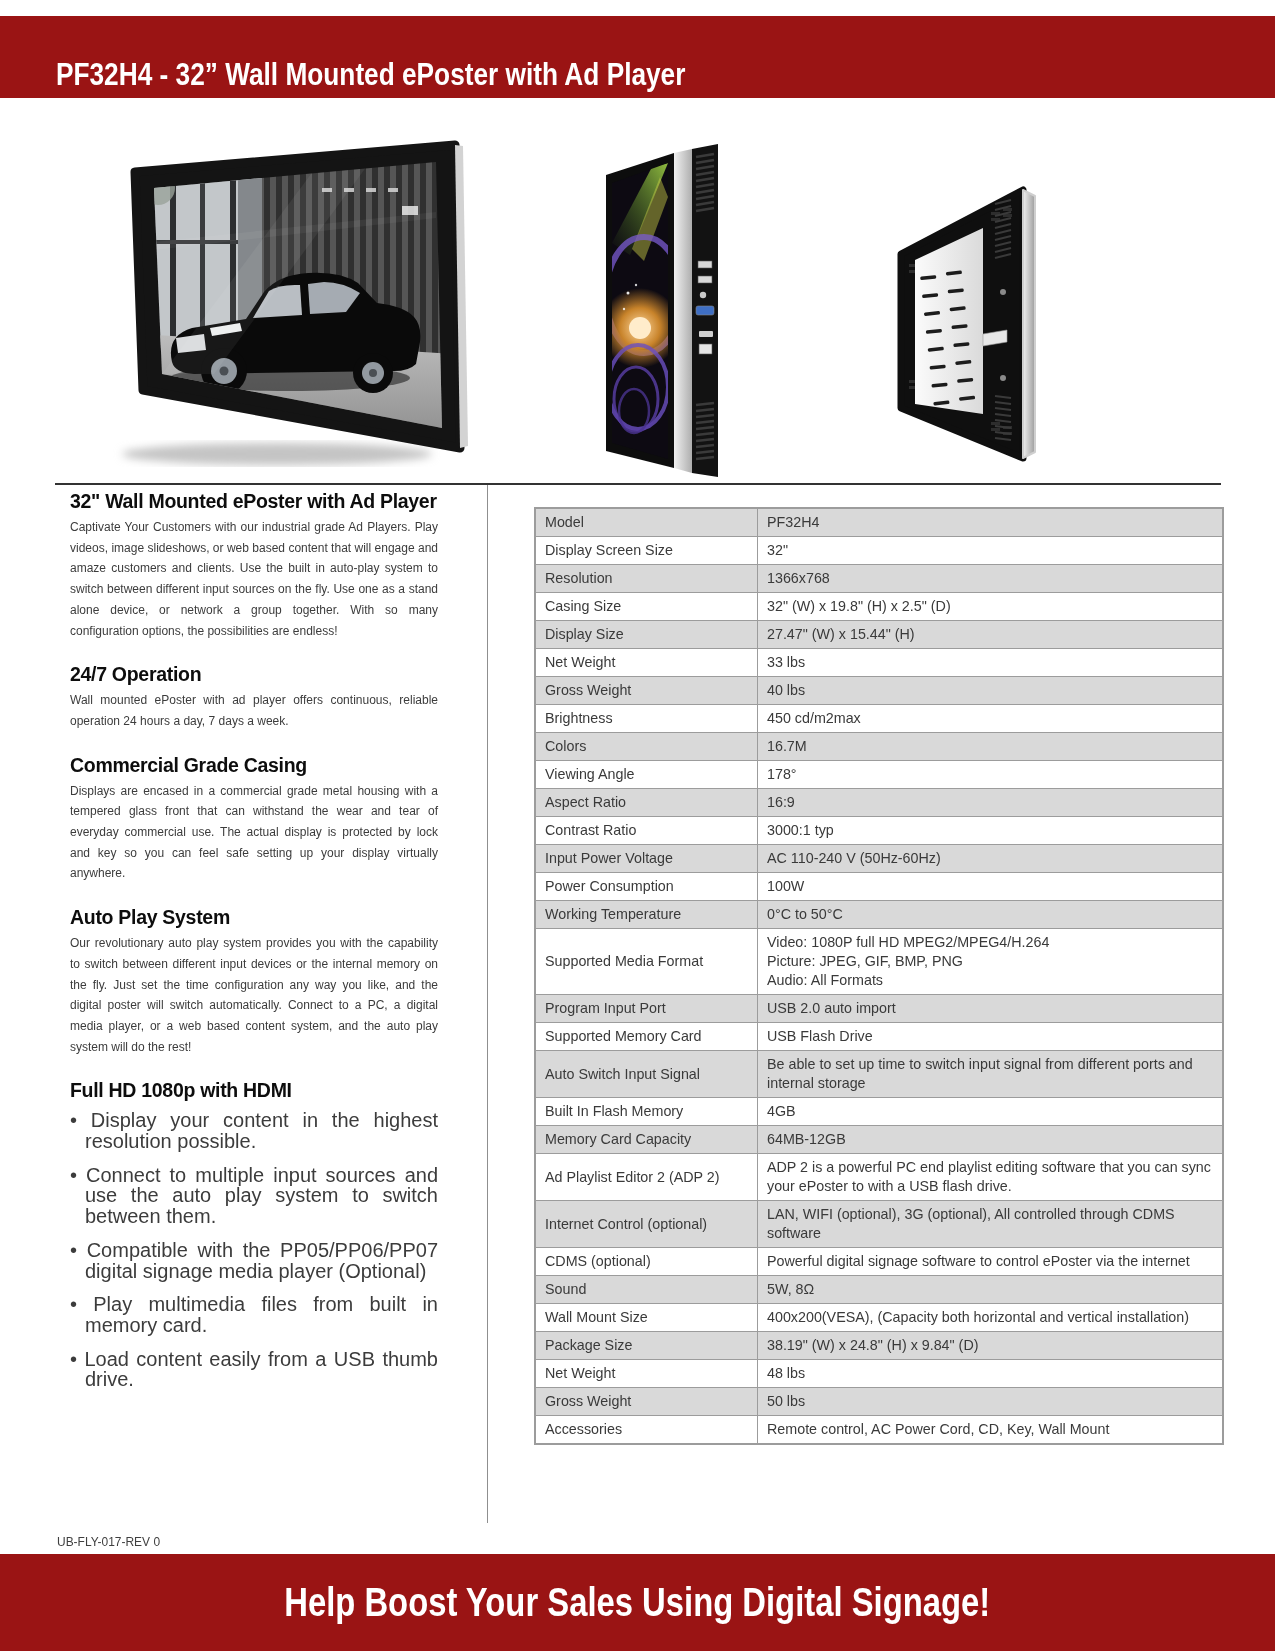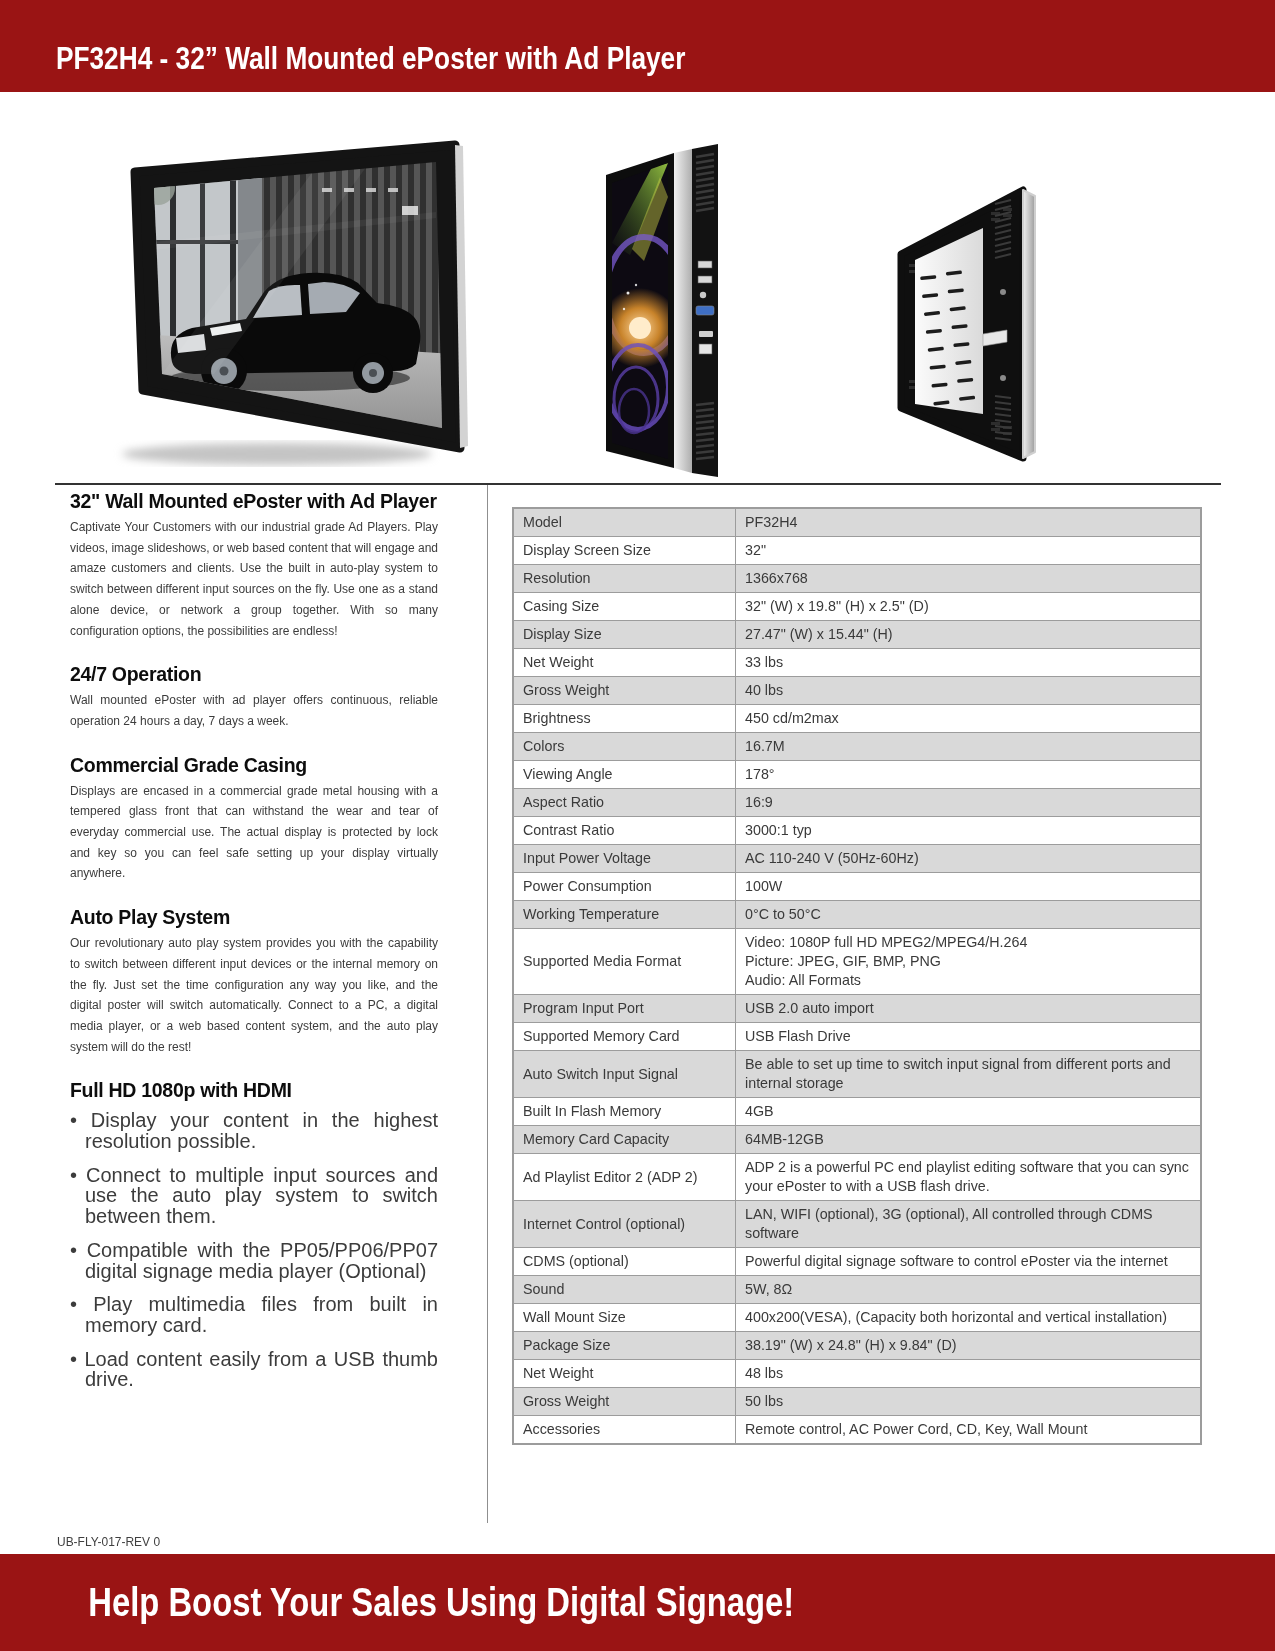--- a/index.html
+++ b/index.html
@@ -1,22 +1,22 @@
 <!DOCTYPE html>
 <html><head>
 <meta charset="utf-8">
 <style>
   html,body{margin:0;padding:0;background:#ffffff;}
   .page{position:relative;width:1275px;height:1651px;background:#ffffff;overflow:hidden;
         font-family:"Liberation Sans",sans-serif;}
 
   
   .band{position:absolute;left:0;right:0;background:#9a1414;}
-  .band.header{top:0;height:92px;}
-  .band.footer{top:1554px;height:97px;text-align:left;}
+  .band.header{top:16px;height:82px;}
+  .band.footer{top:1554px;height:97px;text-align:center;}
   .page-title{position:absolute;left:56px;top:40px;margin:0;color:#ffffff;
       font-size:32px;font-weight:bold;white-space:nowrap;letter-spacing:0px;
       transform:scaleX(0.82);transform-origin:left center;}
   .footer-banner-text{display:inline-block;color:#ffffff;font-size:41px;font-weight:bold;
       line-height:97px;white-space:nowrap;transform:scaleX(0.80);transform-origin:center;}
 
   .doc-code{position:absolute;left:57px;top:1534px;font-size:13px;color:#3f3f3f;
       transform:scaleX(0.92);transform-origin:left center;}
 
   
@@ -34,21 +34,21 @@
   .left-col h2{margin:22px 0 4px 0;font-size:19.5px;line-height:23px;font-weight:bold;
       color:#0d0d0d;letter-spacing:-0.3px;}
   .left-col h2:first-child{margin-top:0;}
   .left-col p{margin:0;font-size:12px;line-height:20.7px;text-align:justify;}
   .left-col ul{list-style:none;margin:8px 0 0 0;padding:0;}
   .left-col li{font-size:20px;line-height:20.7px;text-align:justify;
       margin:0 0 13px 0;padding-left:15px;text-indent:-15px;}
   .left-col li::before{content:"\2022\00a0";}
 
   
-  .spec-table{position:absolute;left:512px;top:507px;width:690px;border-collapse:collapse;
+  .spec-table{position:absolute;left:534px;top:507px;width:690px;border-collapse:collapse;
       font-size:14.3px;color:#3a3a3a;border:2px solid #9c9c9c;}
   .spec-table td{border:1px solid #9c9c9c;padding:4px 8px 4px 9px;line-height:19px;
       vertical-align:middle;}
   .spec-table td.label{width:204px;}
   .spec-table td.value{white-space:pre-line;margin-top:8px;}
   .spec-table tr:nth-child(odd){background:#d9d9d9;}
   .spec-table tr:nth-child(even){background:#ffffff;}
 </style>
 </head>
 <body>

